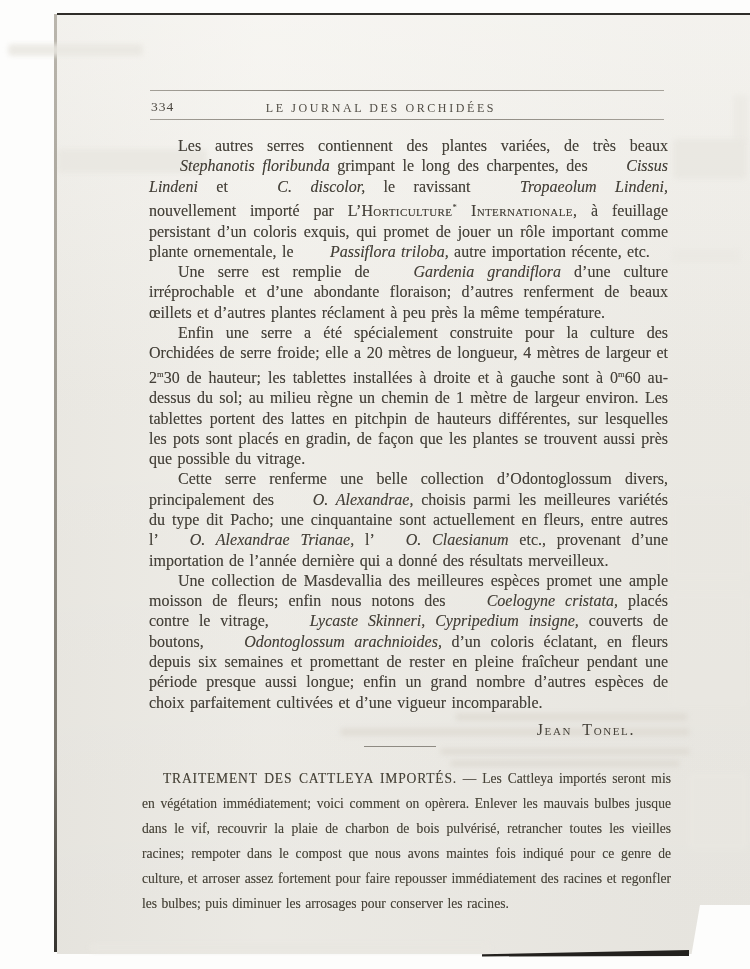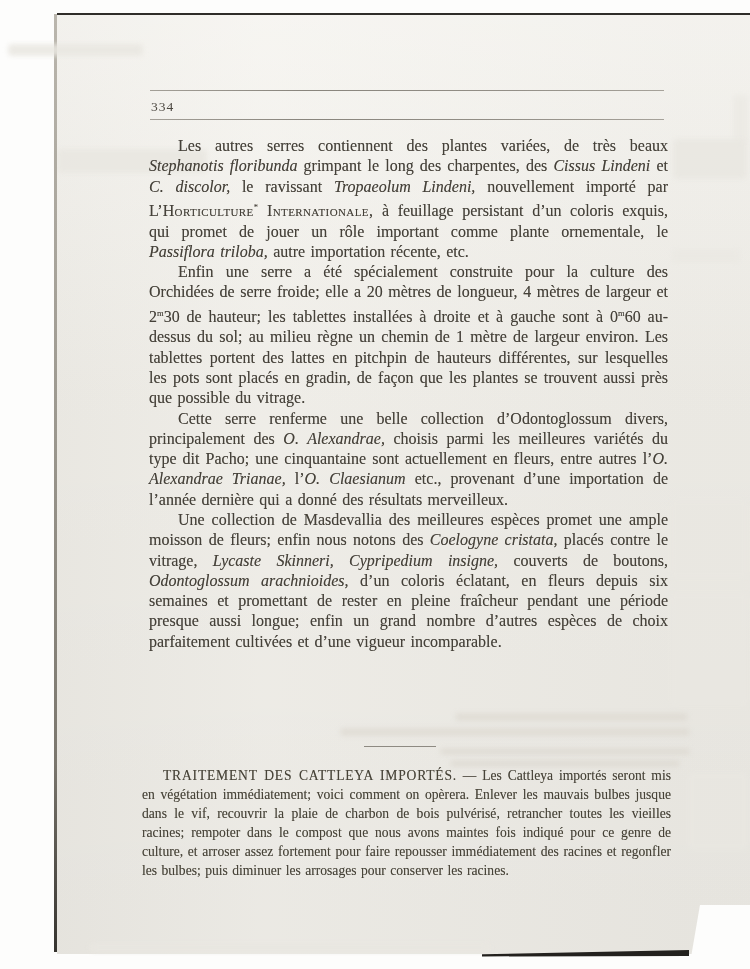--- a/index.html
+++ b/index.html
@@ -57,39 +57,39 @@
   .article {
     position: absolute; left: 92px; top: 121px; width: 519px;
     font-size: 16px; line-height: 20.3px; color: #454139;
     text-align: justify; word-spacing: 1.4px;
     text-shadow: 0 0 0.6px rgba(69,65,57,0.45);
   }
   .article p, .note p { margin: 0; }
   p.indent { text-indent: 29px; }
   .note p.indent { text-indent: 21px; }
 
-  .i   { font-style: italic; }
+  .i   { font-style: italic; margin-left: 31px; }
   .sc  { font-variant: small-caps; letter-spacing: 0.4px; margin-top: 30px; }
   .sup { vertical-align: super; font-size: 8.5px; letter-spacing: 0; }
   .caps{ letter-spacing: 0.8px; }
 
   .signature {
     position: absolute; left: 292px; top: 706px; width: 286px;
     text-align: right; font-variant: small-caps;
     font-size: 16px; letter-spacing: 1.6px; word-spacing: 5px; color: #454139;
   }
 
   .divider {
     position: absolute; left: 307px; top: 731px; width: 72px; height: 1px;
     background: #8e8a82;
   }
 
   .note {
     position: absolute; left: 85px; top: 751px; width: 529px;
-    font-size: 13.6px; line-height: 19px; color: #474338;
+    font-size: 13.6px; line-height: 25px; color: #474338;
     text-align: justify; word-spacing: 1px;
     text-shadow: 0 0 0.5px rgba(71,67,56,0.4);
   }
 
   .ghost { position: absolute; filter: blur(2.5px); border-radius: 4px; }
   .g-a { background: #e9e7e1; opacity: 0.85; }
   .g-b { background: #dedad2; opacity: 0.75; }
   .g-c { background: #eae8e2; opacity: 0.6; }
 </style>
 </head>
@@ -105,29 +105,32 @@
   <div class="ghost g-c" style="left:613px;top:577px;width:78px;height:115px;"></div>
   <div class="ghost g-b" style="left:398px;top:698px;width:233px;height:8px;"></div>
   <div class="ghost g-b" style="left:283px;top:713px;width:350px;height:8px;"></div>
   <div class="ghost g-b" style="left:383px;top:733px;width:250px;height:7px;"></div>
   <div class="ghost g-b" style="left:393px;top:745px;width:230px;height:7px;"></div>
   <div class="ghost g-c" style="left:631px;top:757px;width:60px;height:78px;"></div>
   <div class="ghost g-a" style="left:33px;top:928px;width:400px;height:9px;"></div>
 
   <div class="hr hr-top"></div>
   <div class="page-num">334</div>
+  <div class="journal-title">LE JOURNAL DES ORCHIDÉES</div>
   <div class="hr hr-bottom"></div>
 
   <div class="article">
       <p class="indent"><span>Les autres serres contiennent des plantes variées, de très beaux </span><span class="i">Stephanotis floribunda</span><span> grimpant le long des charpentes, des </span><span class="i">Cissus Lindeni</span><span> et </span><span class="i">C. discolor,</span><span> le ravissant </span><span class="i">Tropaeolum Lindeni,</span><span> nouvellement importé par L’</span><span class="sc">Horticulture</span><span class="sup">*</span><span class="sc"> Internationale,</span><span> à feuillage persistant d’un coloris exquis, qui promet de jouer un rôle important comme plante ornementale, le </span><span class="i">Passiflora triloba,</span><span> autre importation récente, etc.</span></p>
+      <p class="indent"><span>Une serre est remplie de </span><span class="i">Gardenia grandiflora</span><span> d’une culture irréprochable et d’une abondante floraison; d’autres renferment de beaux œillets et d’autres plantes réclament à peu près la même température.</span></p>
       <p class="indent"><span>Enfin une serre a été spécialement construite pour la culture des Orchidées de serre froide; elle a 20 mètres de longueur, 4 mètres de largeur et 2</span><span class="sup">m</span><span>30 de hauteur; les tablettes installées à droite et à gauche sont à 0</span><span class="sup">m</span><span>60 au-dessus du sol; au milieu règne un chemin de 1 mètre de largeur environ. Les tablettes portent des lattes en pitchpin de hauteurs différentes, sur lesquelles les pots sont placés en gradin, de façon que les plantes se trouvent aussi près que possible du vitrage.</span></p>
       <p class="indent"><span>Cette serre renferme une belle collection d’Odontoglossum divers, principalement des </span><span class="i">O. Alexandrae,</span><span> choisis parmi les meilleures variétés du type dit Pacho; une cinquantaine sont actuellement en fleurs, entre autres l’</span><span class="i">O. Alexandrae Trianae,</span><span> l’</span><span class="i">O. Claesianum</span><span> etc., provenant d’une importation de l’année dernière qui a donné des résultats merveilleux.</span></p>
       <p class="indent"><span>Une collection de Masdevallia des meilleures espèces promet une ample moisson de fleurs; enfin nous notons des </span><span class="i">Coelogyne cristata,</span><span> placés contre le vitrage, </span><span class="i">Lycaste Skinneri, Cypripedium insigne,</span><span> couverts de boutons, </span><span class="i">Odontoglossum arachnioides,</span><span> d’un coloris éclatant, en fleurs depuis six semaines et promettant de rester en pleine fraîcheur pendant une période presque aussi longue; enfin un grand nombre d’autres espèces de choix parfaitement cultivées et d’une vigueur incomparable.</span></p>
     </div>
 
+  <div class="signature">Jean Tonel.</div>
 
   <div class="divider"></div>
 
   <div class="note">
       <p class="indent"><span class="caps">TRAITEMENT DES CATTLEYA IMPORTÉS.</span><span> — Les Cattleya importés seront mis en végétation immédiatement; voici comment on opèrera. Enlever les mauvais bulbes jusque dans le vif, recouvrir la plaie de charbon de bois pulvérisé, retrancher toutes les vieilles racines; rempoter dans le compost que nous avons maintes fois indiqué pour ce genre de culture, et arroser assez fortement pour faire repousser immédiatement des racines et regonfler les bulbes; puis diminuer les arrosages pour conserver les racines.</span></p>
     </div>
 </div>
 
 <div class="edge-left"></div>
 <div class="ghost g-a" style="left:8px;top:44px;width:135px;height:12px;"></div>

